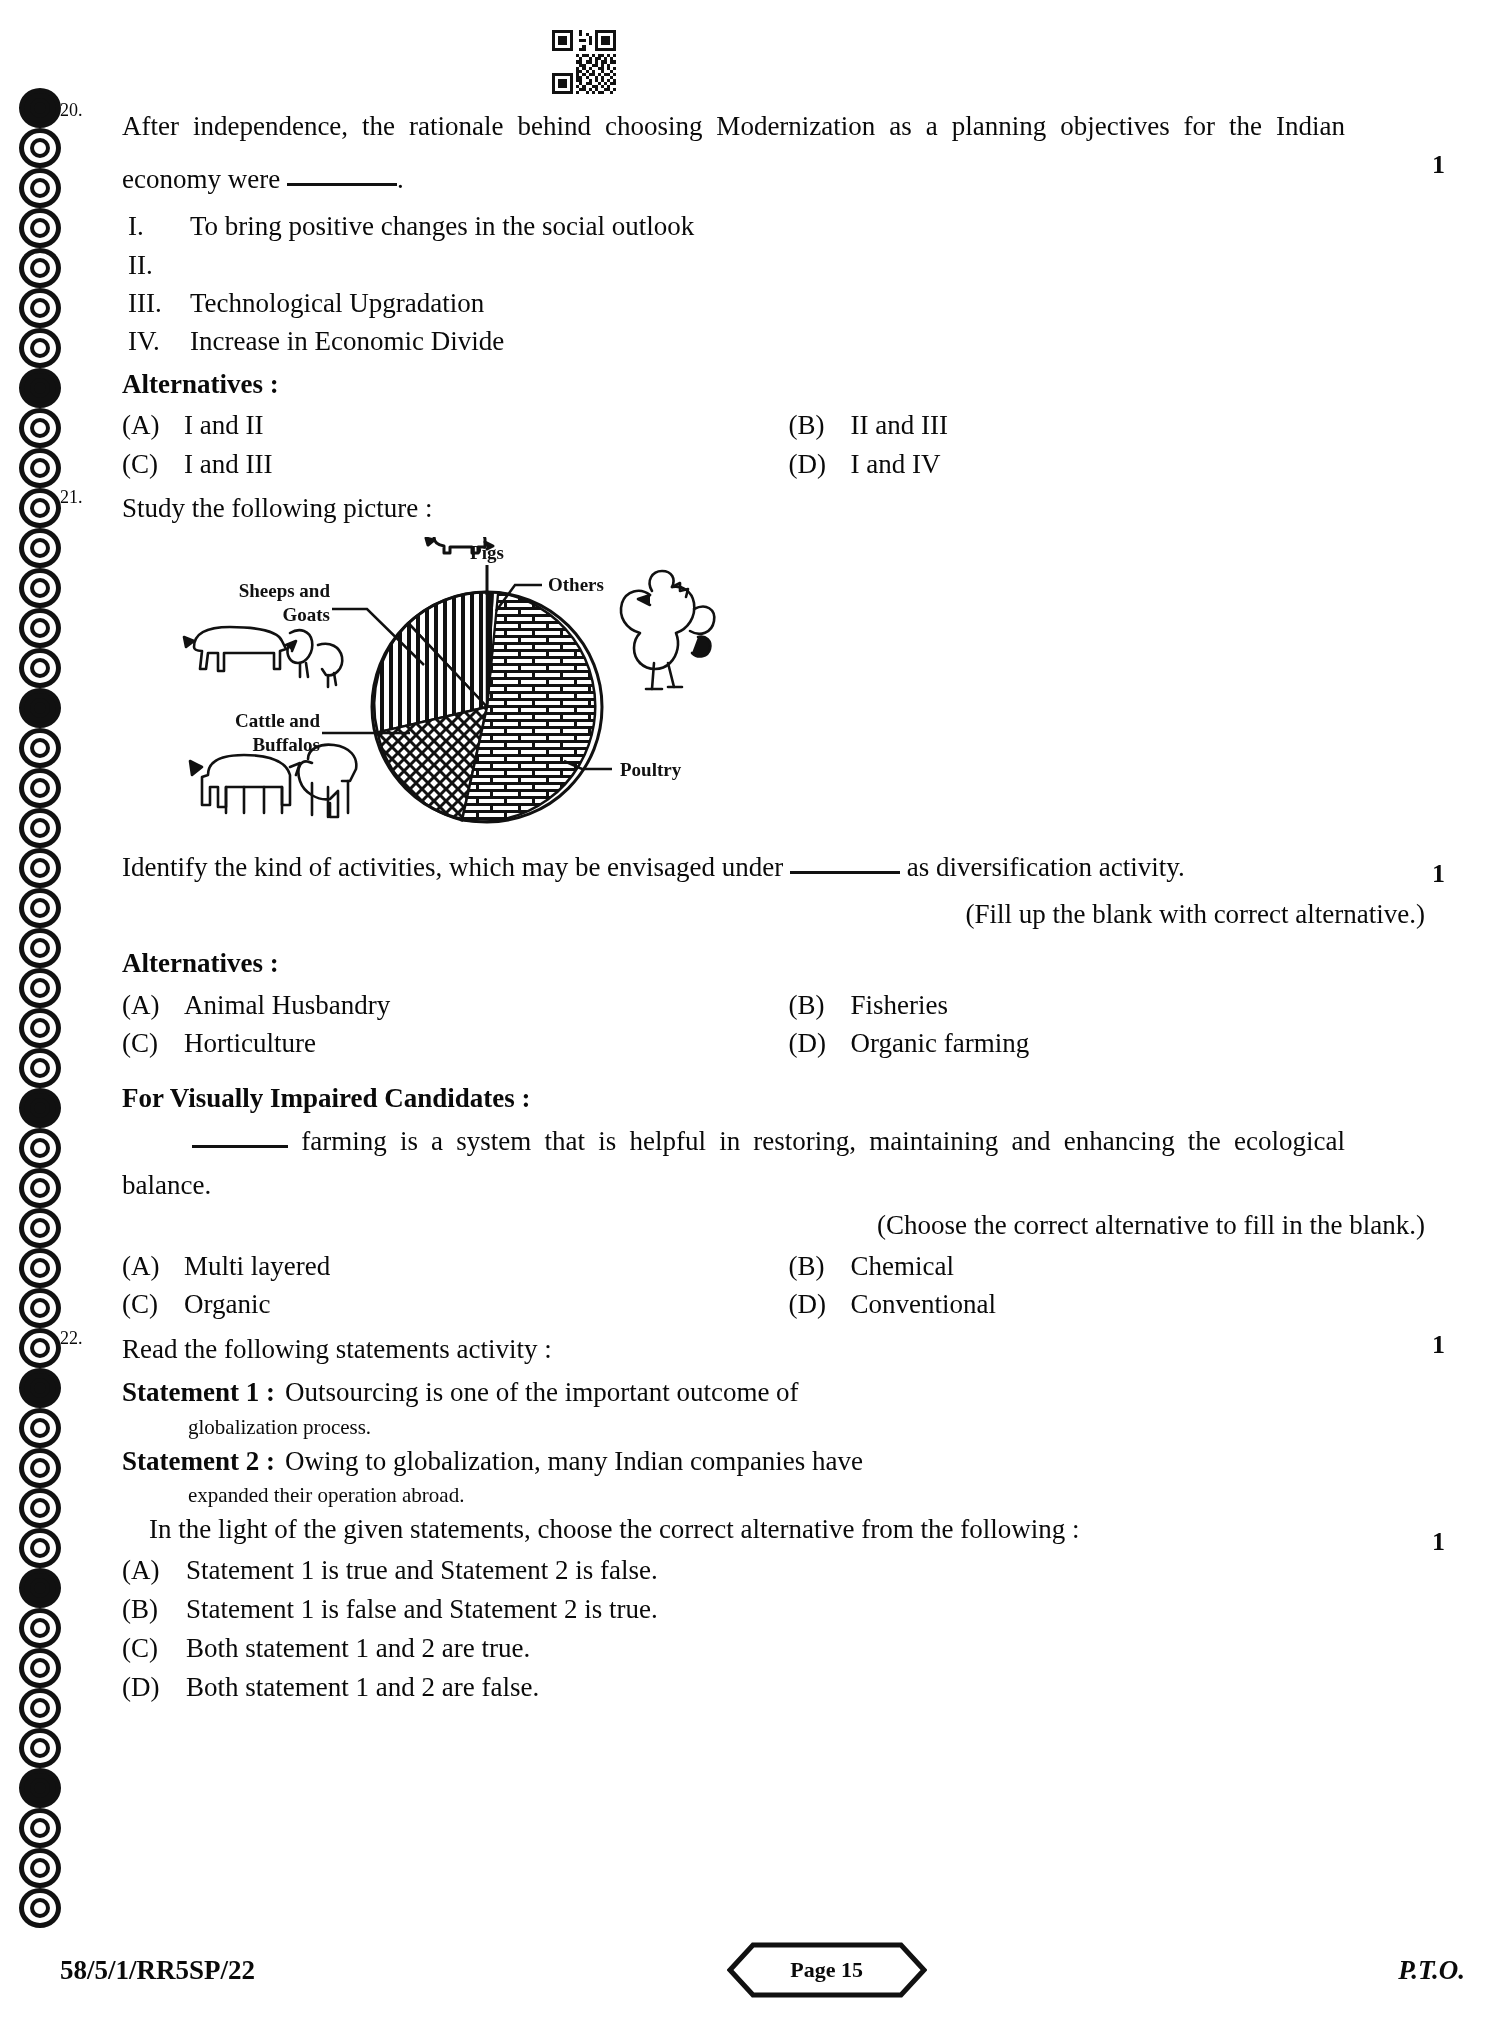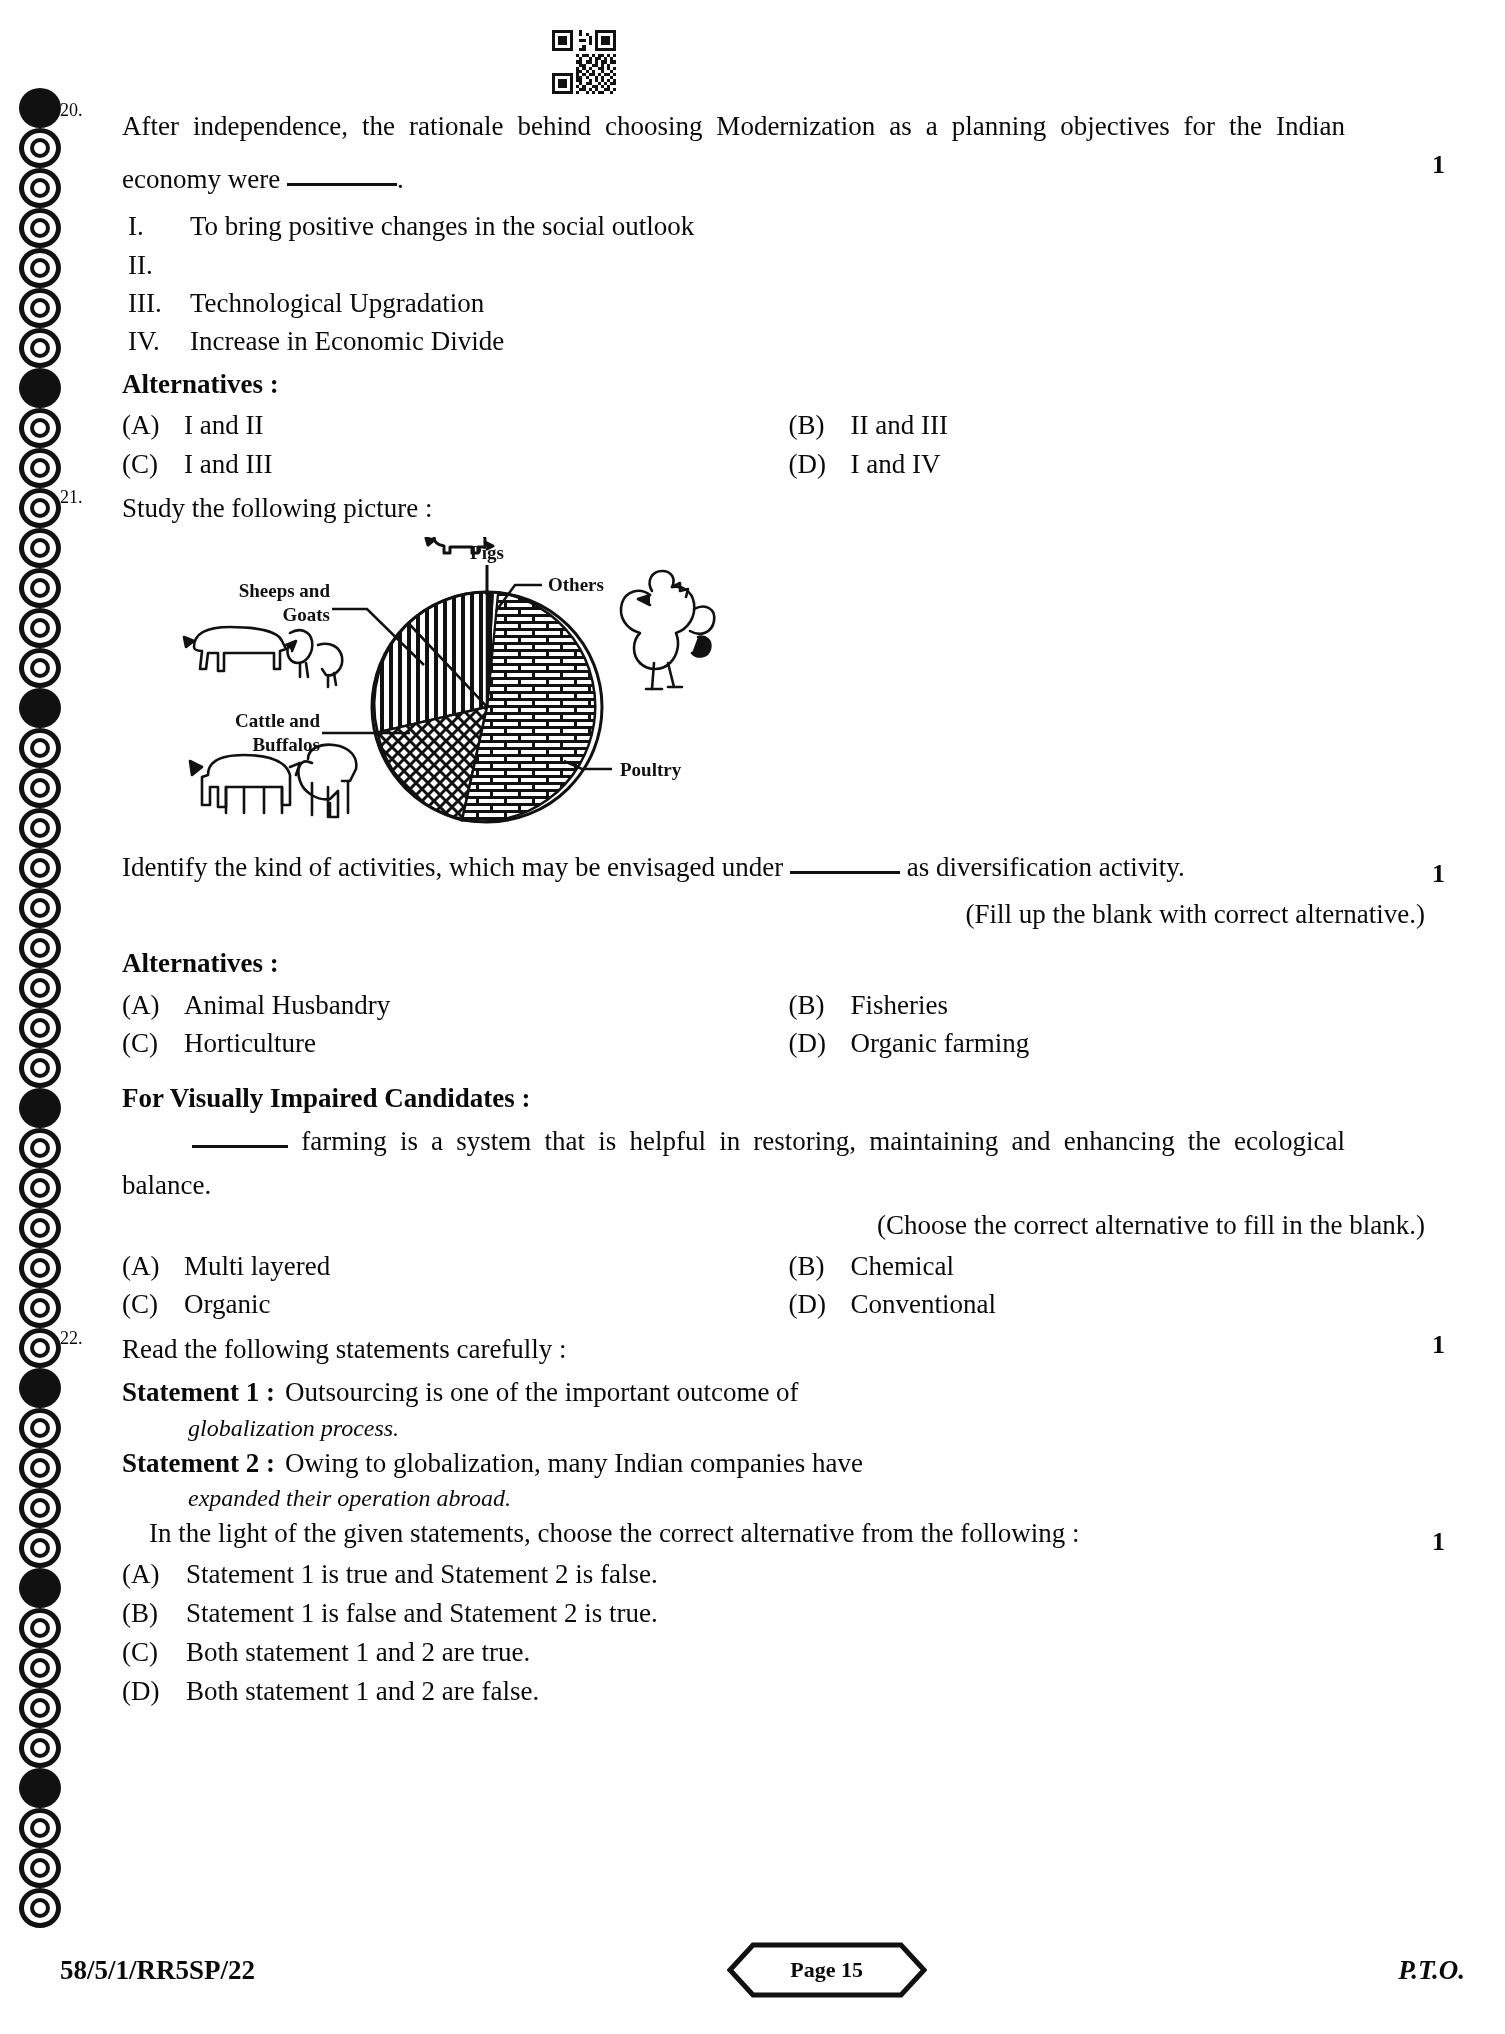--- a/index.html
+++ b/index.html
@@ -127,21 +127,21 @@
     padding-right: 30px;
   }
 
   .stmt-row {
     display: flex;
     font-size: 27px;
     line-height: 1.6;
   }
   .stmt-label { flex: none; font-weight: bold; white-space: nowrap; }
   .stmt-text { flex: 1; text-align: justify; }
-  .stmt-cont { padding-left: 66px; font-size: 24px; font-style: italic; }
+  .stmt-cont { padding-left: 66px; font-size: 21px; }
 
   .opt-row {
     display: flex;
     font-size: 27px;
     line-height: 1.44;
   }
   .opt-key { width: 64px; flex: none; }
 
   
   #picture-block {
@@ -547,21 +547,21 @@
           <span>Conventional</span>
         </div>
       </div>
     </div>
   </div>
 
   <div class="qline" style="margin-top:4px;">
     <div class="qnum">22.</div>
     <div class="qmark" style="top:2px;">1</div>
     <div class="qbody">
-      <div class="para">Read the following statements carefully :</div>
+      <div class="para">Read the following statements activity :</div>
 
       <div class="stmt-row" style="padding-right:110px;">
         <span class="stmt-label">Statement 1 :</span>
         <span class="stmt-text" style="padding-left:10px;">Outsourcing is one of the important outcome of</span>
       </div>
       <div class="stmt-cont">globalization process.</div>
 
       <div class="stmt-row" style="padding-right:110px;">
         <span class="stmt-label">Statement 2 :</span>
         <span class="stmt-text" style="padding-left:10px;">Owing to globalization, many Indian companies have</span>

